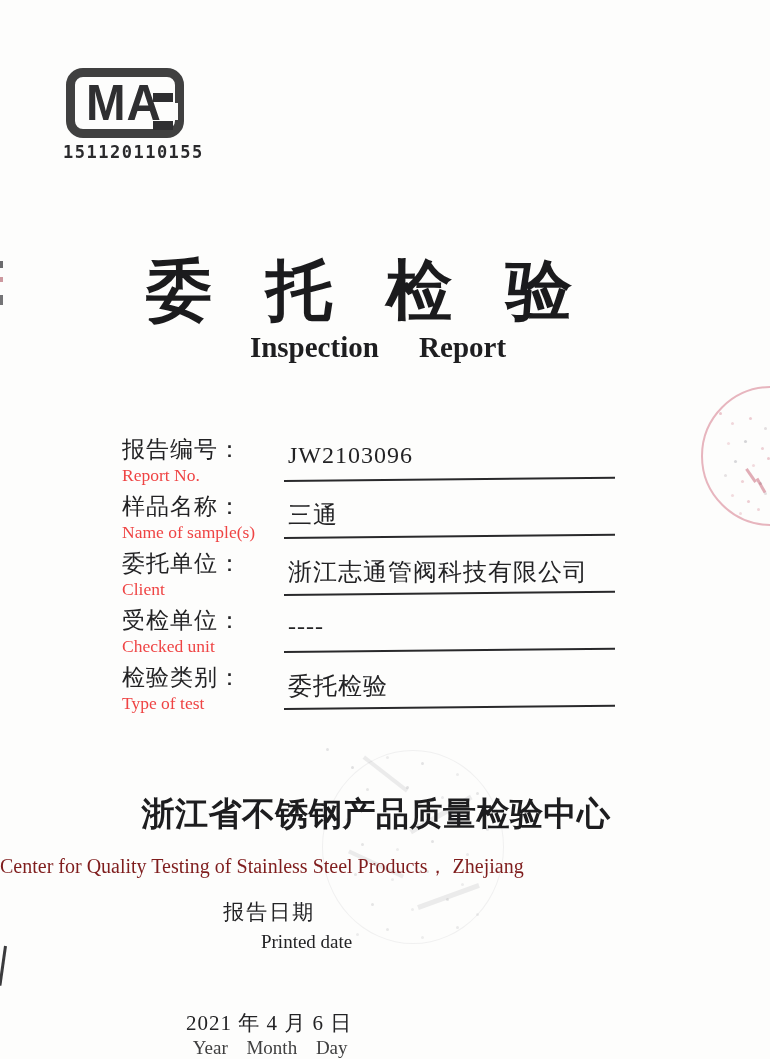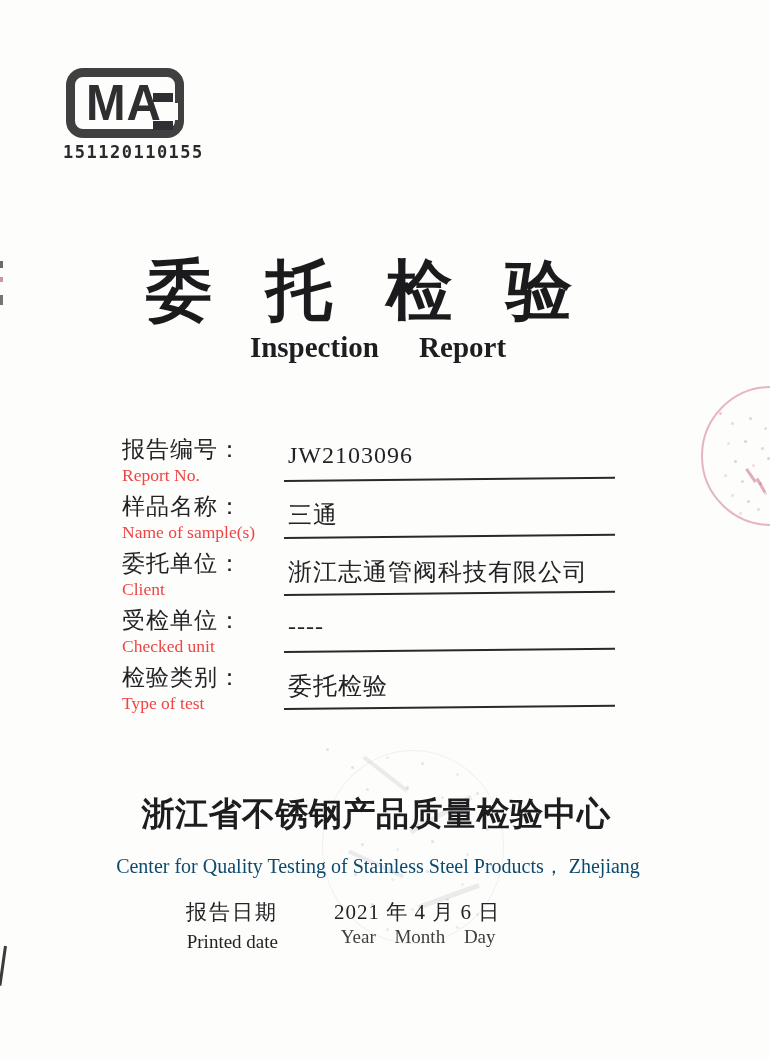--- a/index.html
+++ b/index.html
@@ -52,24 +52,24 @@
   .f-en{font-size:17.5px;line-height:19px;margin-top:3px;color:#ef4444;}
   .f-value{position:absolute;left:166px;top:5px;font-size:24px;letter-spacing:1px;white-space:nowrap;color:#232325;}
   .f-line{position:absolute;left:162px;top:43px;width:331px;height:2px;background:#29292b;transform:rotate(-0.55deg);transform-origin:left center;}
 
   
   .org-zh{
     position:absolute;left:0;top:792px;width:752px;text-align:center;z-index:2;
     font-size:33px;font-weight:bold;letter-spacing:0.5px;color:#1d1d1f;white-space:nowrap;
   }
   .org-en{
-    position:absolute;left:0;top:853px;width:756px;text-align:center;z-index:2;
-    font-size:20px;color:#0c4a6e;white-space:nowrap;
-  }
-  .dateblock{position:absolute;left:186px;top:898px;display:flex;gap:56px;z-index:2;}
+    position:absolute;left:0;top:853px;width:756px;text-align:left;z-index:2;
+    font-size:20px;color:#7f1d1d;white-space:nowrap;
+  }
+  .dateblock{position:absolute;left:186px;top:898px;display:flex;gap:56px;z-index:2;flex-direction:column;}
   .date-col{text-align:center;}
   .date-zh{font-size:21px;letter-spacing:2px;white-space:nowrap;color:#232325;}
   .date-en{font-size:19px;margin-top:5px;white-space:nowrap;color:#232325;text-align:right;}
   .date-val-zh{font-size:21px;letter-spacing:1px;white-space:nowrap;color:#232325;}
   .date-val-en{font-size:19px;word-spacing:14px;padding-left:2px;white-space:nowrap;color:#404040;}
 
   
   .seal{
     position:absolute;left:701px;top:386px;width:140px;height:140px;z-index:1;
     border-radius:50%;

